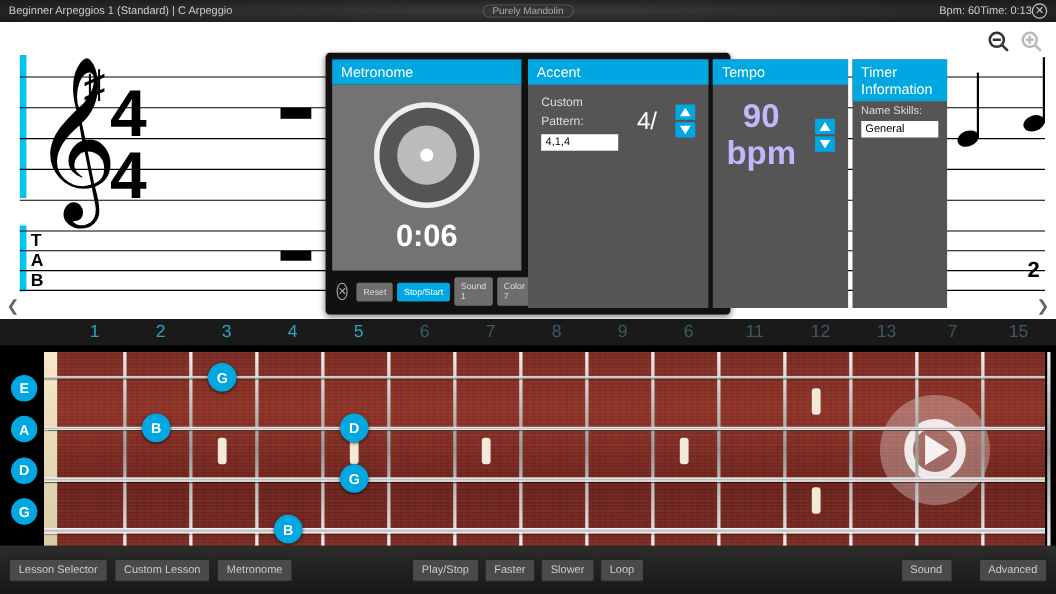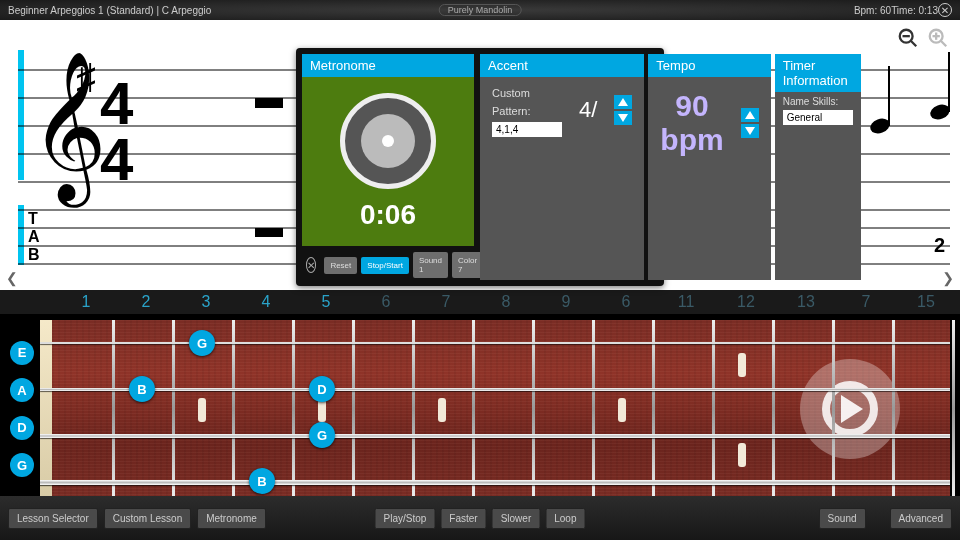--- a/index.html
+++ b/index.html
@@ -20,21 +20,21 @@
   .nav-arrow { position: absolute; bottom: 4px; color: #666; font-size: 14px; cursor: pointer; user-select:none; }
   .nav-arrow.left { left: 6px; }
   .nav-arrow.right { right: 6px; }
 
   .staff-svg { position: absolute; top: 0; left: 0; }
 
   
   .metro-panel { position: absolute; left: 296px; top: 28px; width: 368px; height: 238px; background: #111; border-radius: 4px; box-shadow: 0 2px 6px rgba(0,0,0,.5); display: flex; padding: 6px; gap: 6px; }
   .metro-left { width: 172px; display: flex; flex-direction: column; }
   .panel-hdr { background: #00a7e1; color: #fff; font-size: 13px; padding: 4px 8px; }
-  .metro-body { flex: 1; background: #4d7c0f; display: flex; flex-direction: column; align-items: center; justify-content: center; gap: 10px; }
+  .metro-body { flex: 1; background: #737373; display: flex; flex-direction: column; align-items: center; justify-content: center; gap: 10px; }
   .dial { width: 96px; height: 96px; border-radius: 50%; border: 5px solid #eee; background: #555; display: flex; align-items: center; justify-content: center; }
   .dial-inner { width: 54px; height: 54px; border-radius: 50%; background: #bbb; display: flex; align-items: center; justify-content: center; }
   .dial-dot { width: 12px; height: 12px; background: #fff; border-radius: 50%; }
   .timer { color: #fff; font-size: 28px; font-weight: bold; }
   .metro-btns { display: flex; gap: 4px; padding: 6px 4px 2px; align-items: center; }
   .metro-btns .xbtn { width: 16px; height: 16px; border: 1.3px solid #aaa; border-radius: 50%; color:#aaa; font-size:10px; display:flex;align-items:center;justify-content:center; cursor:pointer; margin-right:4px;}
   .mbtn { background: #6e6e6e; color: #ddd; font-size: 8px; padding: 4px 6px; border-radius: 2px; cursor: pointer; }
   .mbtn.active { background: #00a7e1; color: #fff; }
 
   .metro-right { flex: 1; display: flex; flex-direction: row; gap: 4px; }

